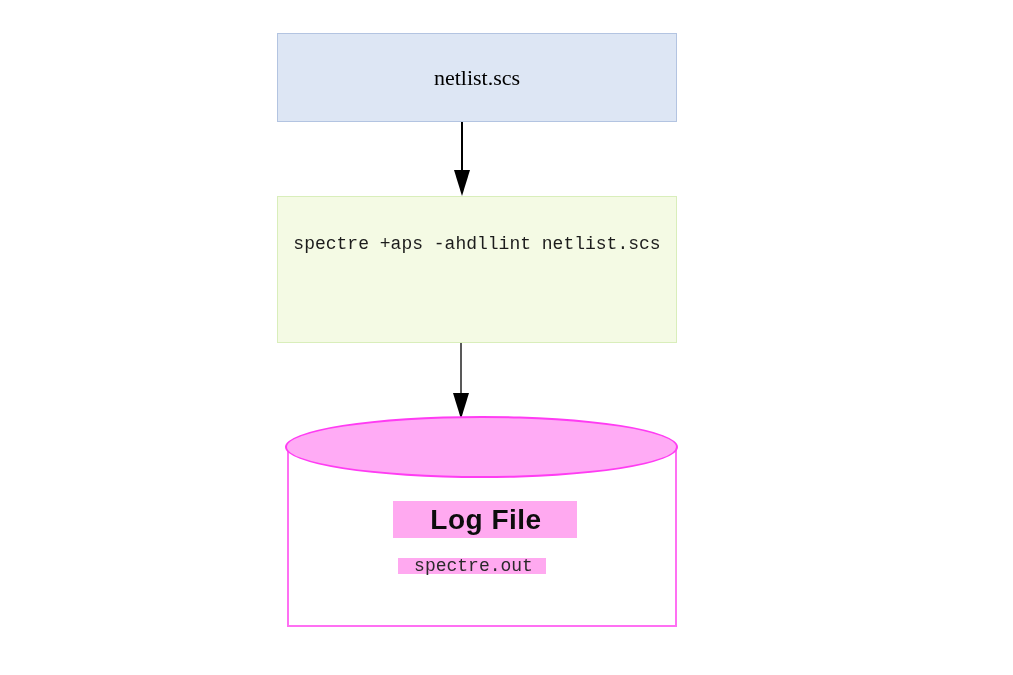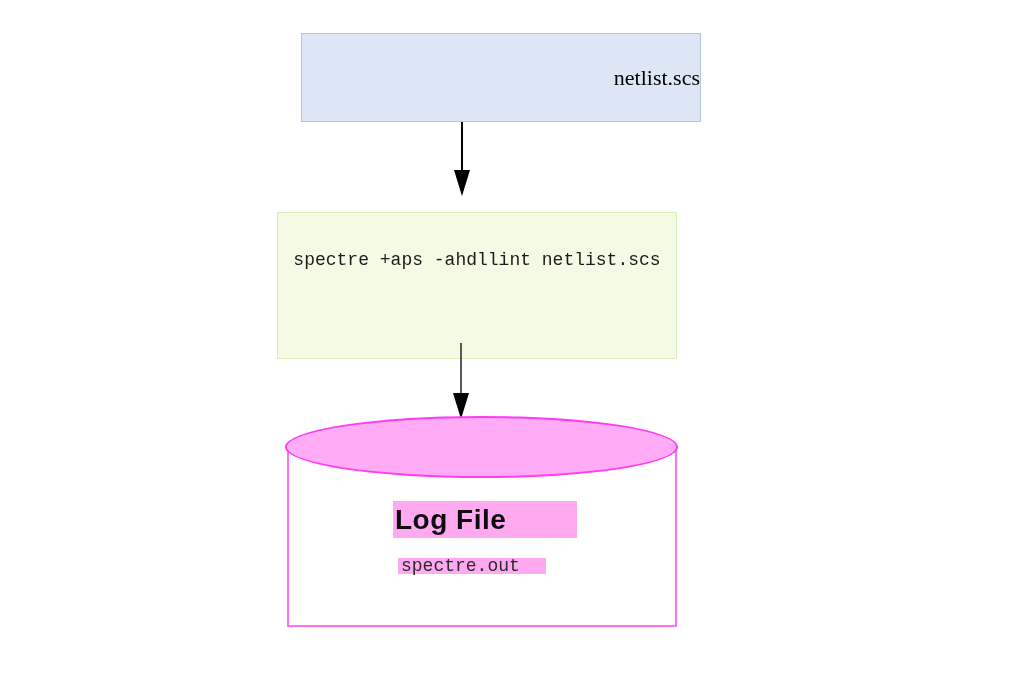--- a/index.html
+++ b/index.html
@@ -8,44 +8,42 @@
     background: #ffffff;
   }
   .canvas {
     position: relative;
     width: 1013px;
     height: 675px;
     background: #ffffff;
     overflow: hidden;
     font-family: "Liberation Sans", sans-serif;
   }
-  .abs { position: absolute; box-sizing: border-box; }
+  .abs { position: absolute; box-sizing: border-box; justify-content: center; }
 
   .box-source {
     left: 277px; top: 33px; width: 400px; height: 89px;
     background: var(--source-fill);
     border: 1px solid var(--source-border);
-    display: flex; align-items: center; justify-content: flex-end;
+    display: flex; align-items: center; justify-content: center;
     font-family: "Liberation Serif", serif;
     font-size: 22px;
     color: var(--text);
-    margin-left: 24px;
   }
 
   .box-command {
     left: 277px; top: 196px; width: 400px; height: 147px;
     background: var(--command-fill);
     border: 1px solid var(--command-border);
     display: flex; align-items: flex-start; justify-content: center;
     padding-top: 37px;
     font-family: "Liberation Mono", monospace;
     font-size: 18px;
     color: #1c1c1c;
     white-space: pre;
-    margin-top: 16px;
   }
 
   .arrow-line-a {
     left: 461px; top: 122px; width: 2px; height: 50px;
     background: var(--arrow-line-1);
   }
   .arrow-head-a {
     left: 454px; top: 170px; width: 0; height: 0;
     border-left: 8px solid transparent;
     border-right: 8px solid transparent;

